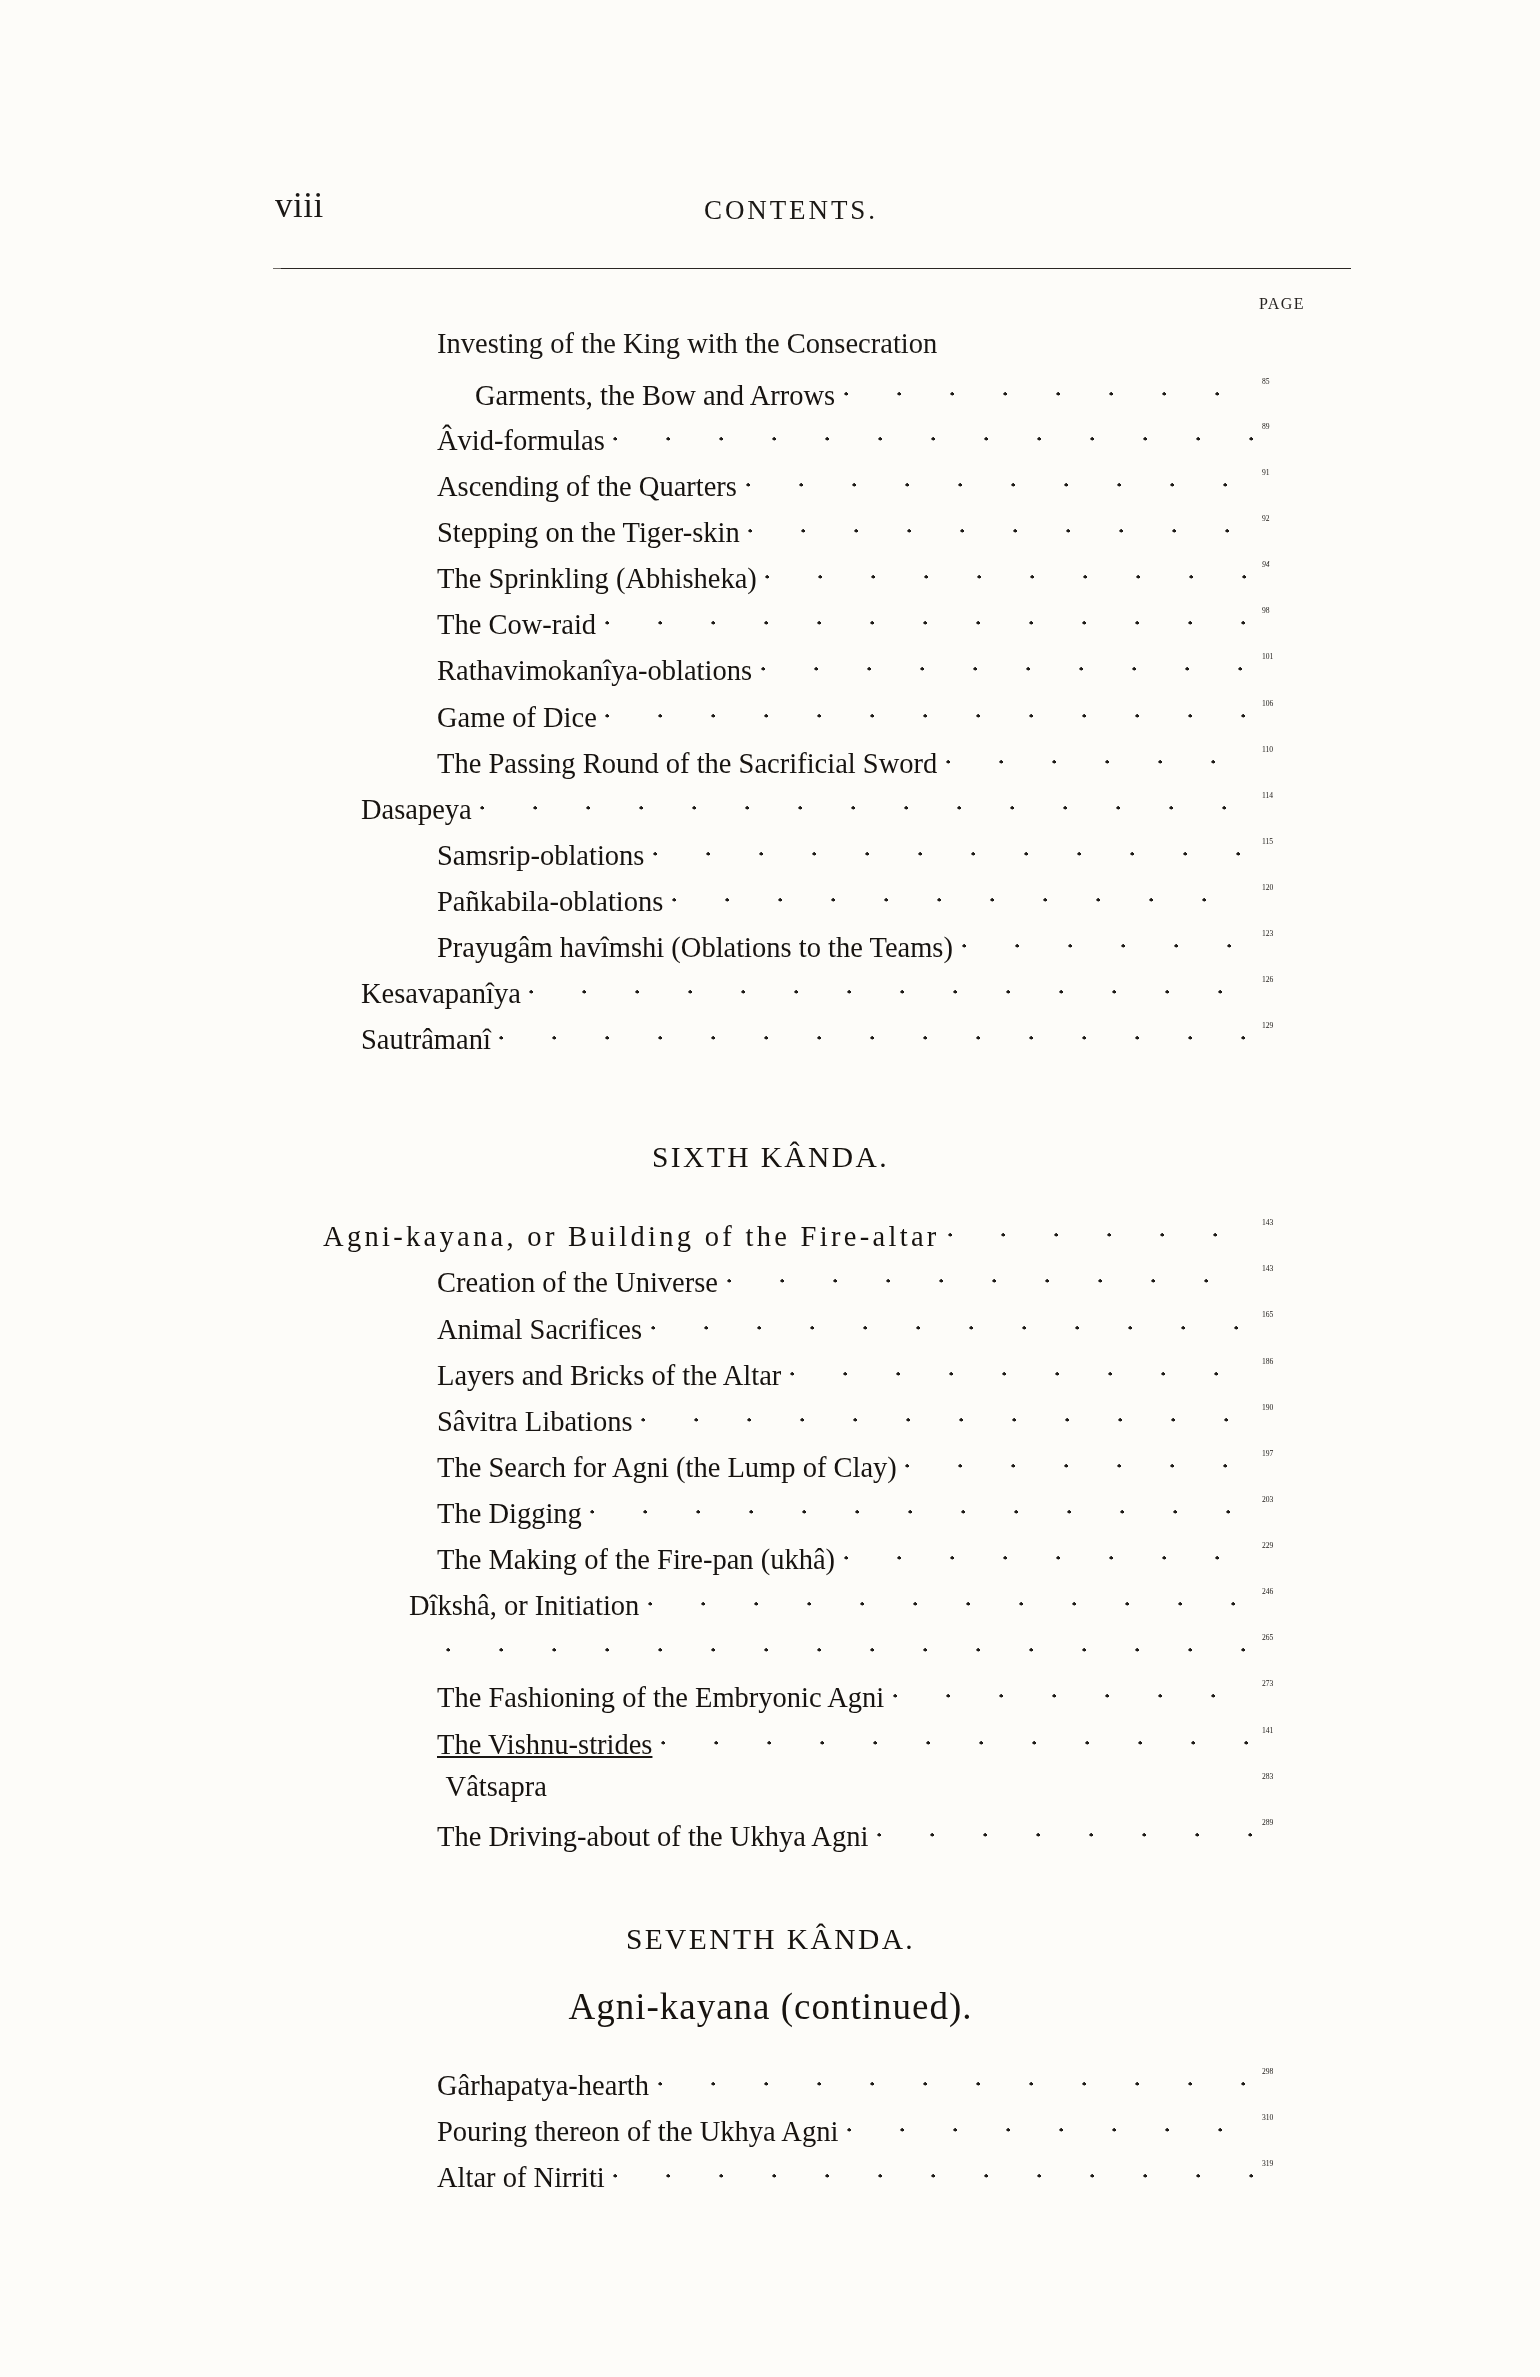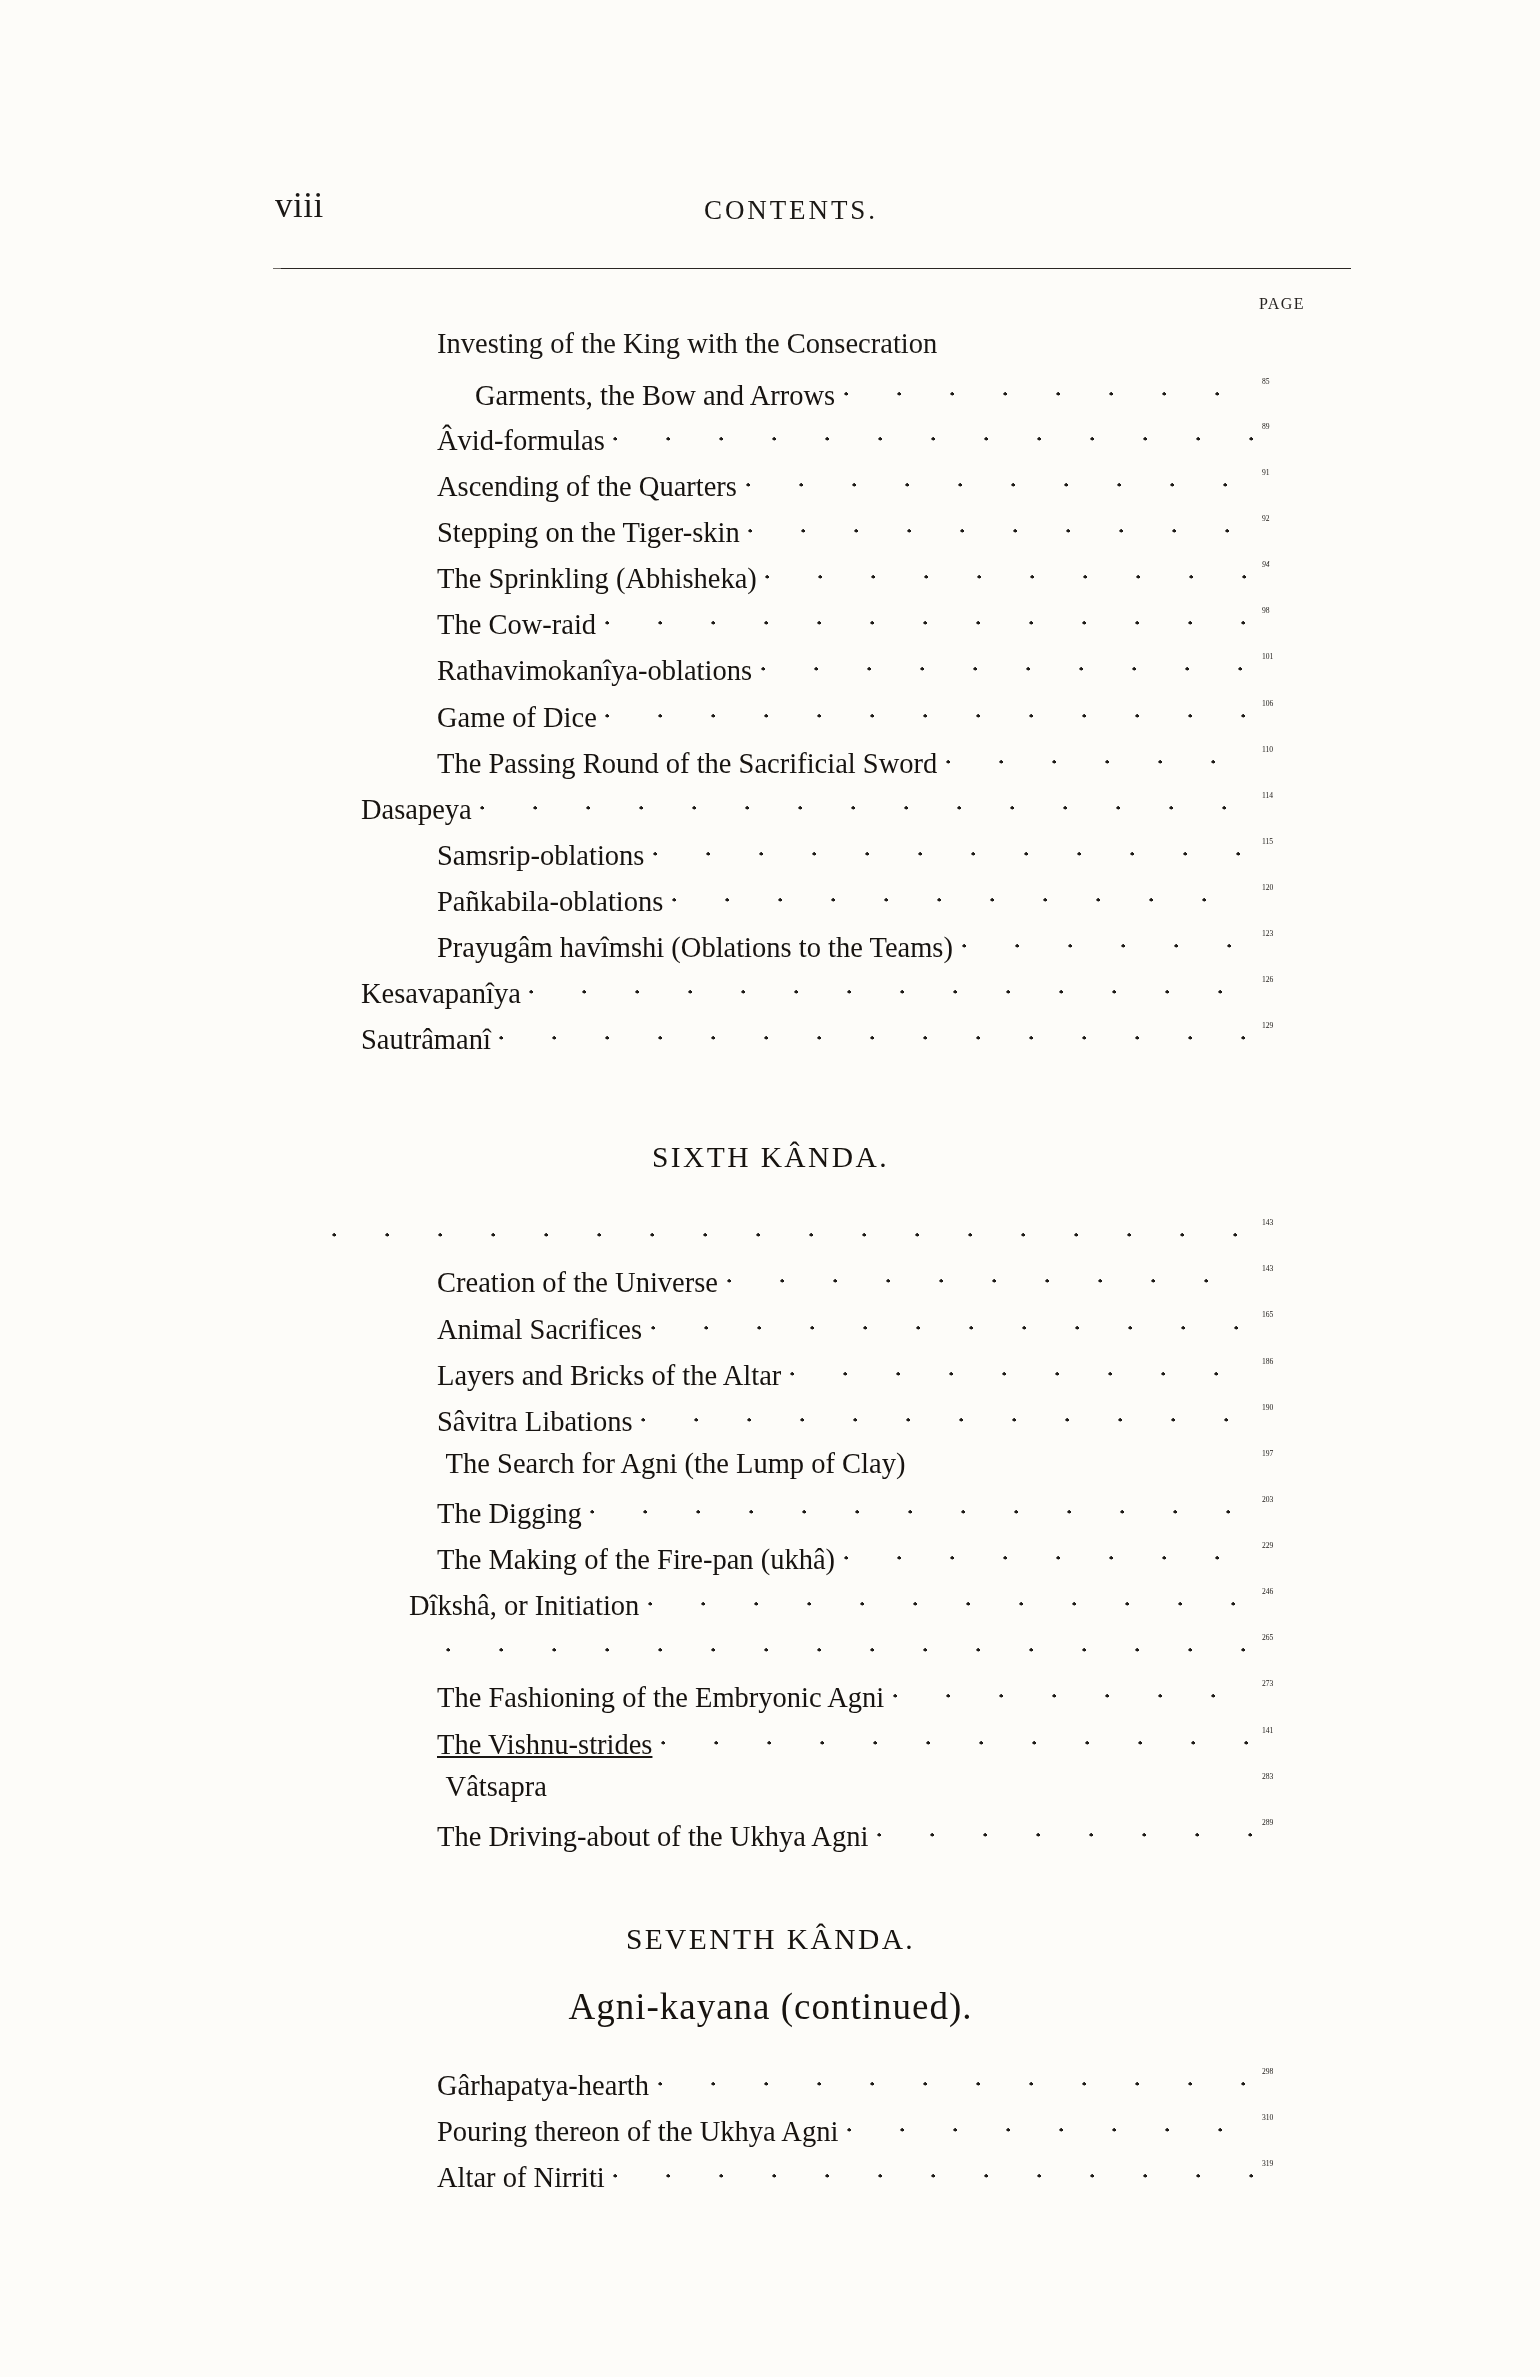--- a/index.html
+++ b/index.html
@@ -232,20 +232,21 @@
           <span class="leaders"></span>
         </div>
         <span class="pageno" style="position: absolute; left: 1262px; top: 975px;">126</span>
         <div class="entry" style="left: 361px; top: 1020px; width: 901px;">
           <span class="label">Sautrâmanî</span>
           <span class="leaders"></span>
         </div>
         <span class="pageno" style="position: absolute; left: 1262px; top: 1021px;">129</span>
         <div class="kanda" style="top: 1141px;">SIXTH KÂNDA.</div>
         <div class="entry" style="left: 323px; top: 1217px; width: 939px;">
+          <span class="label sp">Agni-kayana, or Building of the Fire-altar</span>
           <span class="leaders"></span>
         </div>
         <span class="pageno" style="position: absolute; left: 1262px; top: 1218px;">143</span>
         <div class="entry" style="left: 437px; top: 1263px; width: 825px;">
           <span class="label">Creation of the Universe</span>
           <span class="leaders"></span>
         </div>
         <span class="pageno" style="position: absolute; left: 1262px; top: 1264px;">143</span>
         <div class="entry" style="left: 437px; top: 1310px; width: 825px;">
           <span class="label">Animal Sacrifices</span>
@@ -255,21 +256,21 @@
         <div class="entry" style="left: 437px; top: 1356px; width: 825px;">
           <span class="label">Layers and Bricks of the Altar</span>
           <span class="leaders"></span>
         </div>
         <span class="pageno" style="position: absolute; left: 1262px; top: 1357px;">186</span>
         <div class="entry" style="left: 437px; top: 1402px; width: 825px;">
           <span class="label">Sâvitra Libations</span>
           <span class="leaders"></span>
         </div>
         <span class="pageno" style="position: absolute; left: 1262px; top: 1403px;">190</span>
-        <div class="entry" style="left: 437px; top: 1448px; width: 825px; flex-direction: column;">
+        <div class="entry" style="left: 437px; top: 1448px; width: 825px;">
           <span class="label">The Search for Agni (the Lump of Clay)</span>
           <span class="leaders"></span>
         </div>
         <span class="pageno" style="position: absolute; left: 1262px; top: 1449px;">197</span>
         <div class="entry" style="left: 437px; top: 1494px; width: 825px;">
           <span class="label">The Digging</span>
           <span class="leaders"></span>
         </div>
         <span class="pageno" style="position: absolute; left: 1262px; top: 1495px;">203</span>
         <div class="entry" style="left: 437px; top: 1540px; width: 825px;">

